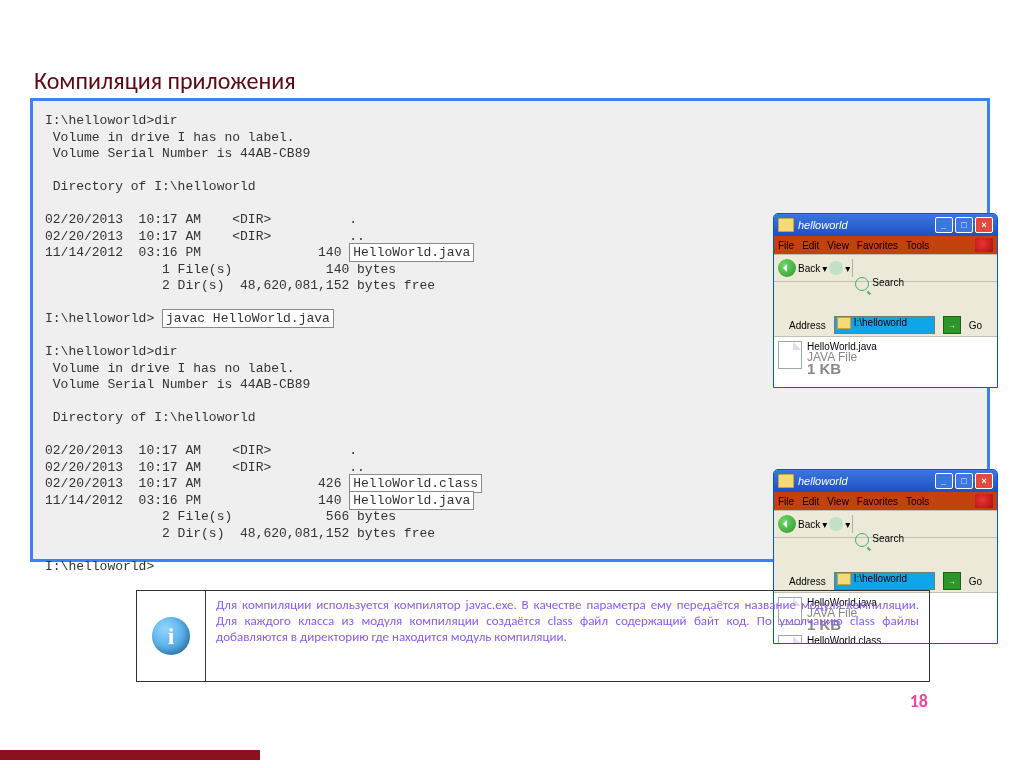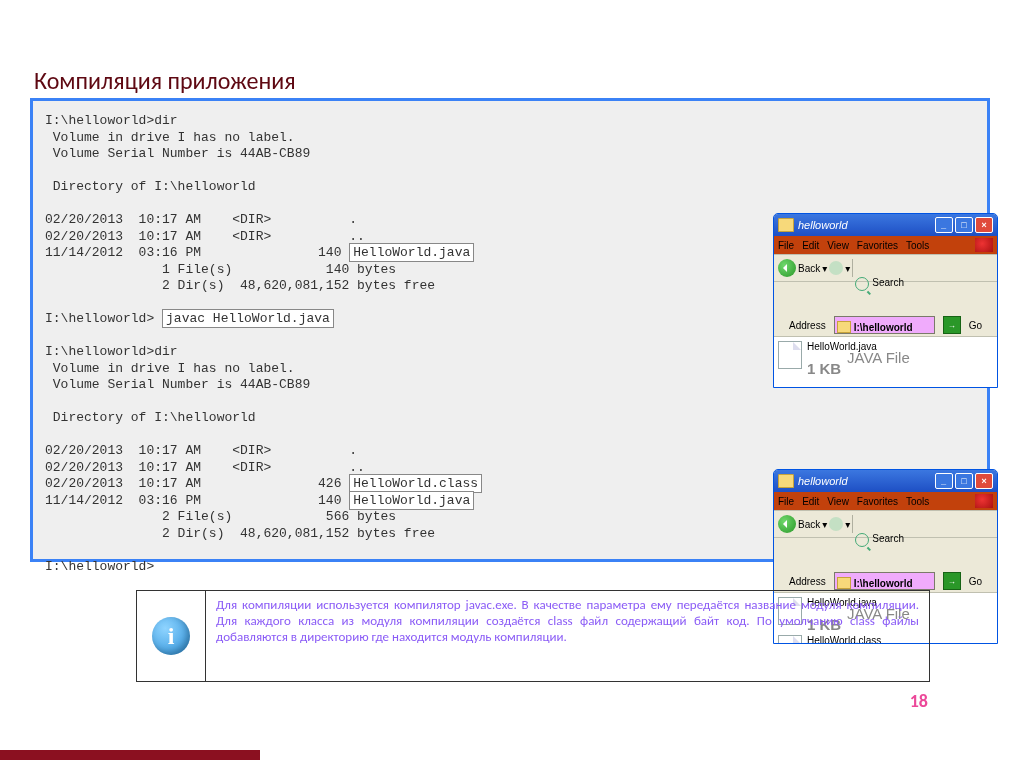--- a/index.html
+++ b/index.html
@@ -147,27 +147,26 @@
     display:flex;
     align-items:center;
     padding:0 15px;
     gap:8px;
     border-bottom:1px solid #c0c0b0;
     margin-top:32px;
   }
   .exp-address .addr-input {
     flex:1;
     height:16px;
-    background:#f0abfc;
+    background:#0ea5e9;
     border:1px solid #7a7a6a;
     display:flex;
-    align-items:flex-end;
+    align-items:flex-start;
     padding:0 2px;
     gap:3px;
-    font-weight:bold;
   }
   .addr-input .folder-i { width:12px;height:10px;background:#f7d97a;border:1px solid #c7a33b;}
   .go-btn {
     width:16px;height:16px;background:#2a9728;border:1px solid #176315;
     display:flex;align-items:center;justify-content:center;color:#fff;font-size:8px;
   }
   .exp-body {
     flex:1;
     background:#fff;
     height: calc(100% - 88px);
@@ -183,21 +182,21 @@
   .file-icon::before {
     content:""; position:absolute; top:0; right:0;
     border:4px solid transparent; border-left-color:#dde; border-bottom-color:#dde;
   }
   .file-icon.cl::after {
     content:""; position:absolute; left:2px; top:9px; width:16px; height:6px;
     background:repeating-linear-gradient(90deg,#4a6 0 2px,#fff 2px 4px);
   }
   .file-meta { line-height: 11px; }
   .file-meta .fname { color:#000; font-size:10px; }
-  .file-meta .ftype { color:#888; font-size:15px;margin-left:40px; }
+  .file-meta .ftype { color:#888; font-size:12px; }
   .file-meta .fsize { color:#888; font-size:15px;font-weight:bold; }
   .desc-box {
     position:absolute;
     left:136px; top:590px;
     width:792px; height:90px;
     border:1.5px solid #333;
     display:flex;
   }
   .desc-icon-cell {
     width:68px;

